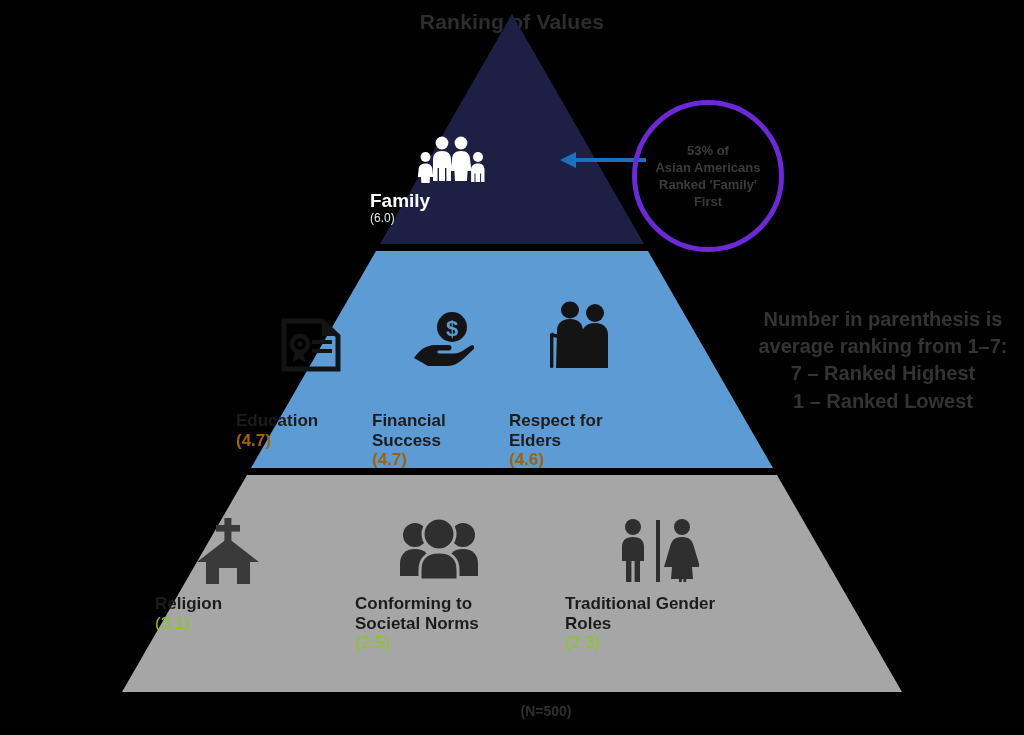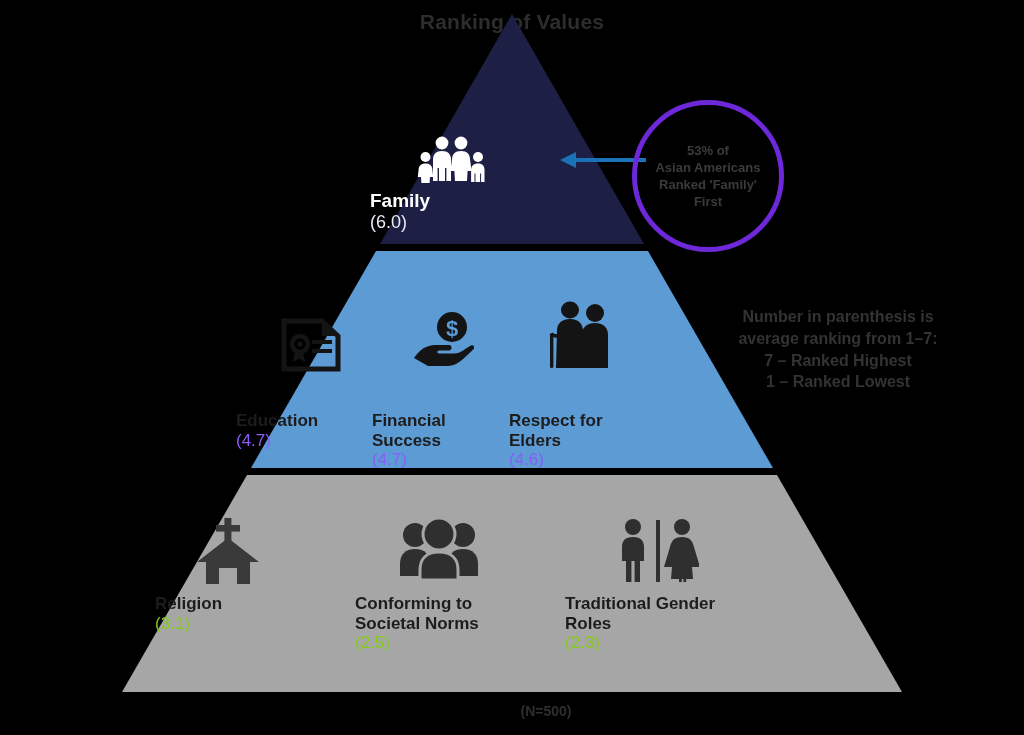--- a/index.html
+++ b/index.html
@@ -54,29 +54,29 @@
   }
 
   
   #label-family {
     left: 370px;
     top: 190px;
     width: 160px;
     color: #ffffff;
     font-size: 19px;
   }
-  #label-family .score { font-size: 18px; color: #e9e9f2; }
+  #label-family .score { font-size: 12px; color: #e9e9f2; }
 
   
   .tier-mid-label {
     color: #1c1c1c;
     font-size: 17px;
     margin-top: 36px;
   }
-  .tier-mid-label .score { font-size: 17px; color: #8b5cf6; }
+  .tier-mid-label .score { font-size: 17px; color: #a16207; font-weight: bold; }
   #label-education       { left: 236px; top: 375px; width: 146px; }
   #label-financial       { left: 372px; top: 375px; width: 140px; }
   #label-respect-elders  { left: 509px; top: 375px; width: 143px; }
 
   
   .tier-bot-label {
     color: #1c1c1c;
     font-size: 17px;
   }
   .tier-bot-label .score { font-size: 17px; color: #84cc16; }
@@ -117,25 +117,25 @@
     font-weight: bold;
     color: #3b3b3b;
     line-height: 1.32;
     padding: 0 8px;
     white-space: pre-line;
   }
 
   
   #side-note {
     position: absolute;
-    left: 700px;
+    left: 745px;
     top: 306px;
     width: 276px;
     text-align: center;
-    font-size: 16px;
+    font-size: 20px;
     font-weight: bold;
     color: #333333;
     line-height: 1.36;
     white-space: pre-line;
   }
 
   
   #footer-note {
     position: absolute;
     left: 0;

